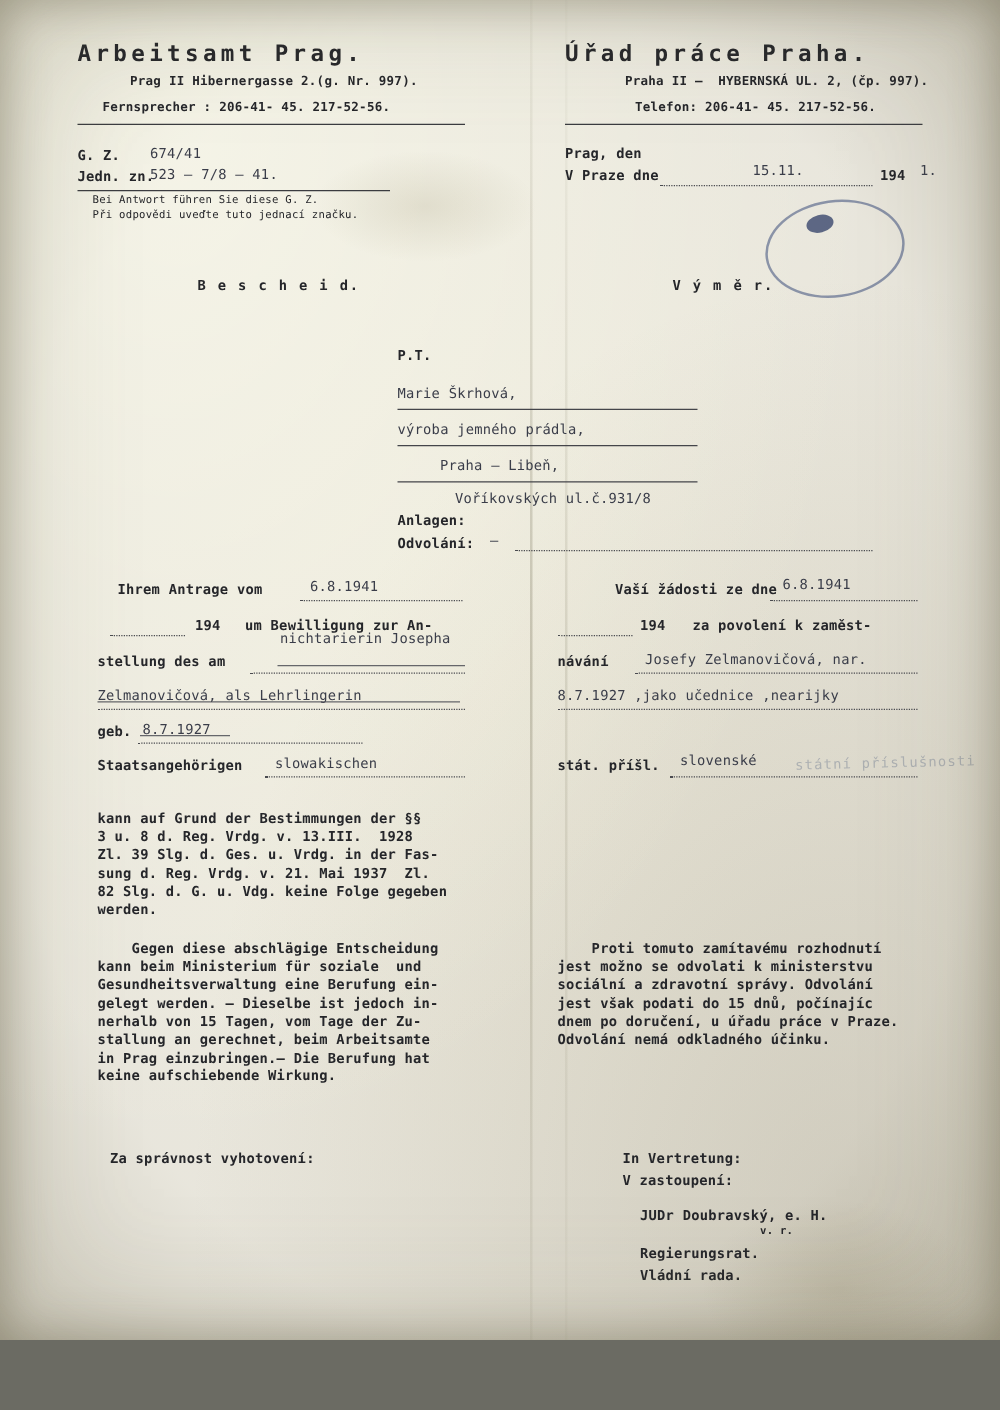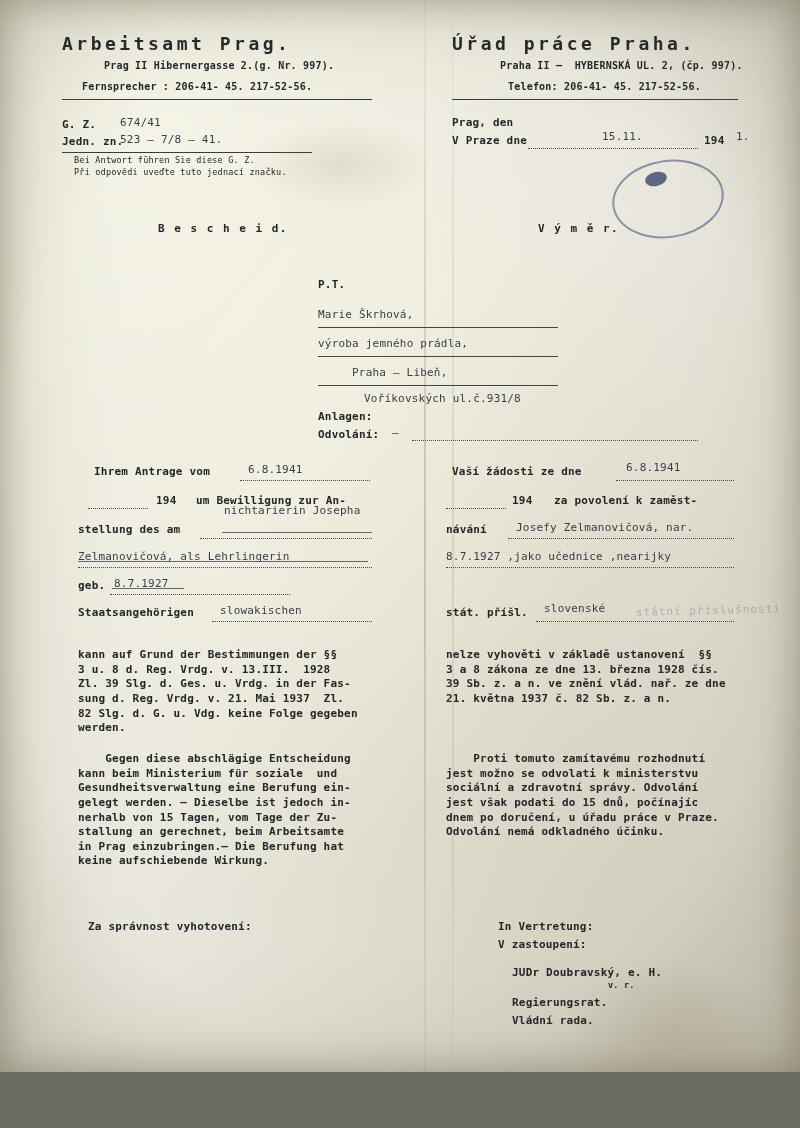--- a/index.html
+++ b/index.html
@@ -204,21 +204,21 @@
 
     <div class="t md bold" style="left:78px; top:579px;">geb.</div>
     <div class="t md typed" style="left:114px; top:577px;">8.7.1927</div>
     <div class="dots" style="left:110px; top:594px; width:180px;"></div>
     <div class="strike" style="left:112px; top:588px; width:72px;"></div>
 
     <div class="t md bold" style="left:78px; top:606px;">Staatsangehörigen</div>
     <div class="t md typed" style="left:220px; top:604px;">slowakischen</div>
     <div class="dots" style="left:212px; top:621px; width:160px;"></div>
 
-    <div class="t md bold" style="left:452px; top:465px;">Vaší žádosti ze dne</div>
+    <div class="t md bold" style="left:452px; top:465px;padding-left:40px;">Vaší žádosti ze dne</div>
     <div class="t md typed" style="left:626px; top:461px;">6.8.1941</div>
     <div class="dots" style="left:616px; top:480px; width:118px;"></div>
 
     <div class="dots" style="left:446px; top:508px; width:60px;"></div>
     <div class="t md bold" style="left:512px; top:494px;">194</div>
     <div class="t md bold" style="left:554px; top:494px;">za povolení k zaměst-</div>
 
     <div class="t md bold" style="left:446px; top:523px;">návání</div>
     <div class="t md typed" style="left:516px; top:521px;">Josefy Zelmanovičová, nar.</div>
     <div class="dots" style="left:508px; top:538px; width:226px;"></div>
@@ -230,24 +230,20 @@
     <div class="t md typed" style="left:544px; top:602px;">slovenské</div>
     <div class="dots" style="left:536px; top:621px; width:198px;"></div>
     <div class="ghost-stamp" style="left:636px; top:604px;">státní příslušnosti</div>
 
     <div class="t md bold" id="decision-de" style="left:78px; top:648px;">kann auf Grund der Bestimmungen der §§
 3 u. 8 d. Reg. Vrdg. v. 13.III.  1928
 Zl. 39 Slg. d. Ges. u. Vrdg. in der Fas-
 sung d. Reg. Vrdg. v. 21. Mai 1937  Zl.
 82 Slg. d. G. u. Vdg. keine Folge gegeben
 werden.</div>
-    <div class="t md bold" id="decision-cs" style="left:446px; top:648px;">nelze vyhověti v základě ustanovení  §§
-3 a 8 zákona ze dne 13. března 1928 čís.
-39 Sb. z. a n. ve znění vlád. nař. ze dne
-21. května 1937 č. 82 Sb. z. a n.</div>
 
     <div class="t md bold" id="appeal-de" style="left:78px; top:752px;">    Gegen diese abschlägige Entscheidung
 kann beim Ministerium für soziale  und
 Gesundheitsverwaltung eine Berufung ein-
 gelegt werden. – Dieselbe ist jedoch in-
 nerhalb von 15 Tagen, vom Tage der Zu-
 stallung an gerechnet, beim Arbeitsamte
 in Prag einzubringen.– Die Berufung hat
 keine aufschiebende Wirkung.</div>
     <div class="t md bold" id="appeal-cs" style="left:446px; top:752px;">    Proti tomuto zamítavému rozhodnutí

